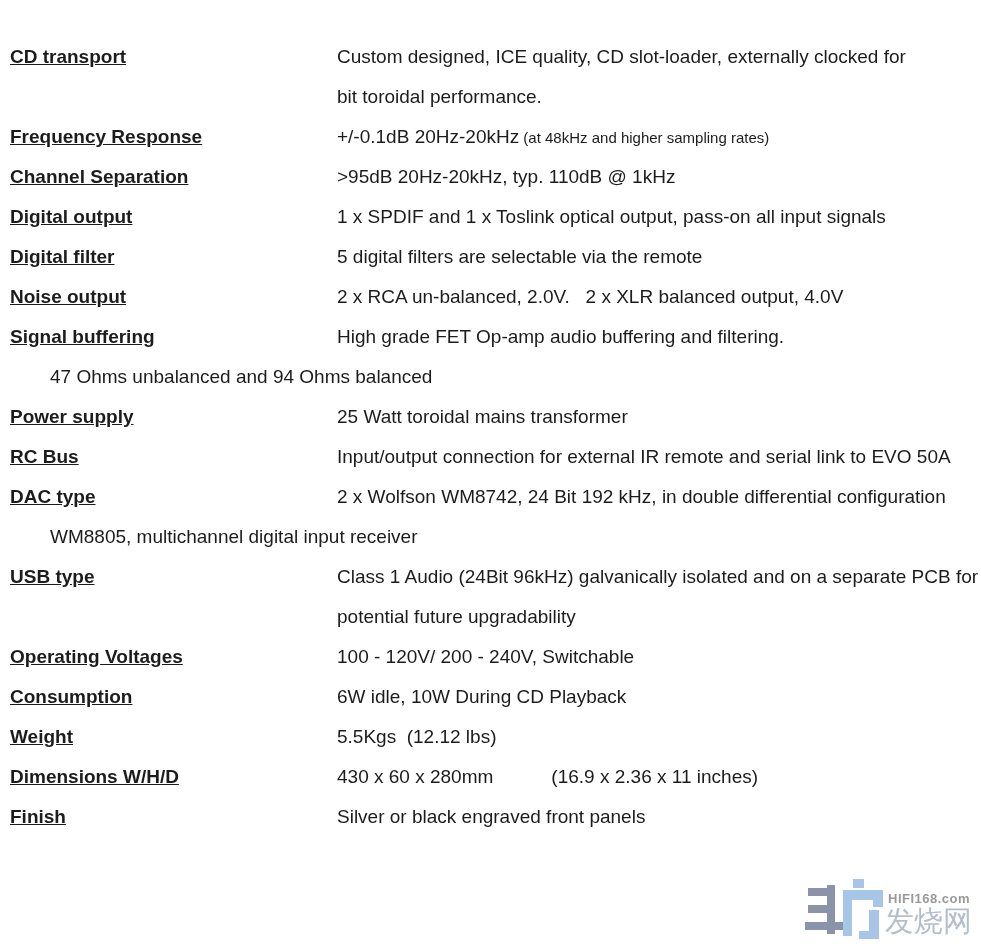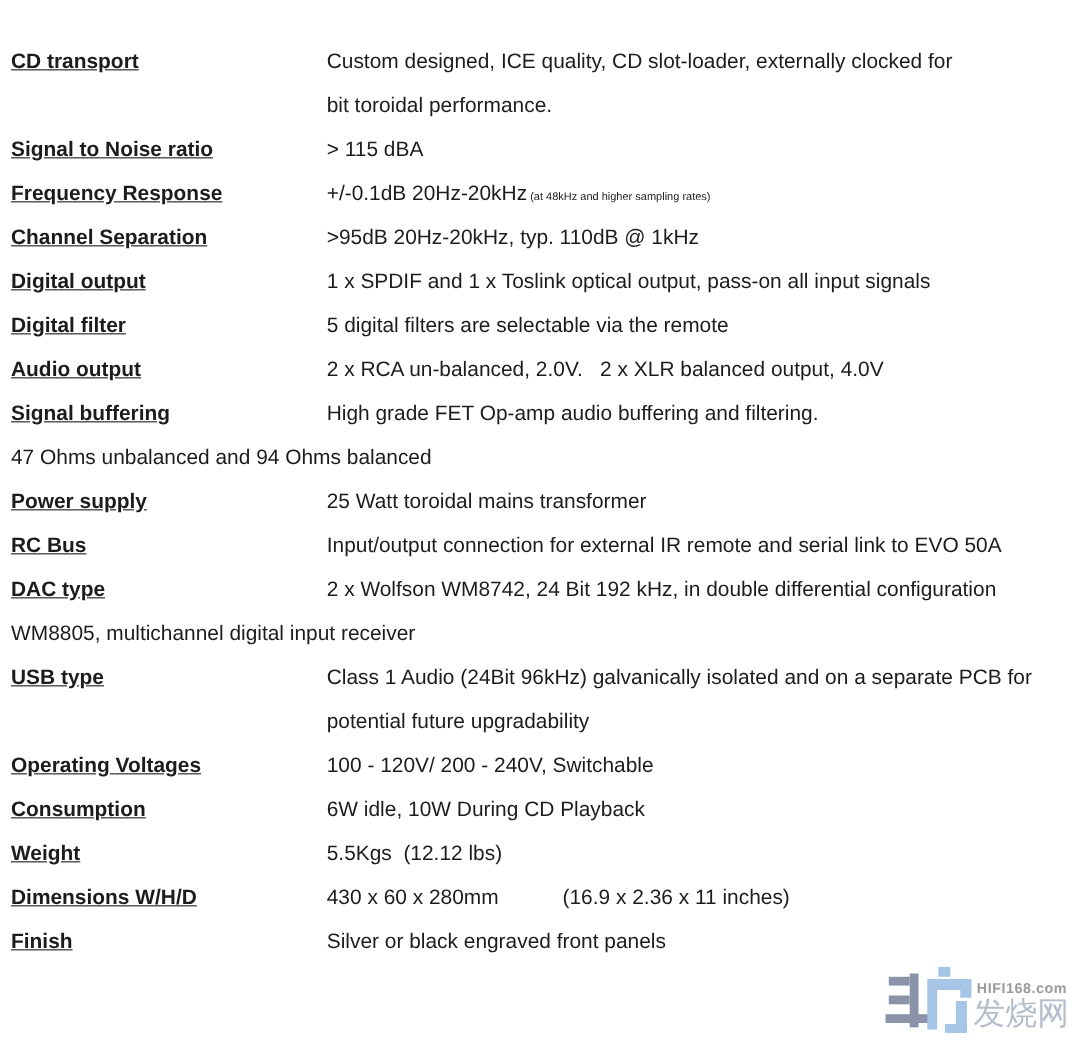--- a/index.html
+++ b/index.html
@@ -31,23 +31,24 @@
     font-weight: bold;
     line-height: 40px;
     white-space: nowrap;
     text-decoration: underline;
   }
   .value { font-size: 19px; }
   .value .line {
     height: 40px;
     line-height: 40px;
     white-space: nowrap;
+    margin-left: 40px;
   }
   .value .small {
-    font-size: 10px;
+    font-size: 15px;
   }
   
   .watermark {
     position: absolute;
     left: 795px;
     top: 858px;
     width: 186px;
     height: 93px;
   }
   .wm-logo {
@@ -85,26 +86,20 @@
 
 <main class="sheet">
   <div class="row">
     <div class="label">CD transport</div>
     <div class="value">
         <div class="line"><span>Custom designed, ICE quality, CD slot-loader, externally clocked for</span></div>
         <div class="line"><span>bit toroidal performance.</span></div>
       </div>
   </div>
 
-  <div class="row">
-    <div class="label">Signal to Noise ratio</div>
-    <div class="value">
-        <div class="line"><span>&gt; 115 dBA</span></div>
-      </div>
-  </div>
 
 
   <div class="row">
     <div class="label">Frequency Response</div>
     <div class="value">
         <div class="line"><span>+/-0.1dB 20Hz-20kHz</span><span class="small"> (at 48kHz and higher sampling rates)</span></div>
       </div>
   </div>
 
   <div class="row">
@@ -122,21 +117,21 @@
   </div>
 
   <div class="row">
     <div class="label">Digital filter</div>
     <div class="value">
         <div class="line"><span>5 digital filters are selectable via the remote</span></div>
       </div>
   </div>
 
   <div class="row">
-    <div class="label">Audio output</div>
+    <div class="label">Noise output</div>
     <div class="value">
         <div class="line"><span>2 x RCA un-balanced, 2.0V. &nbsp; 2 x XLR balanced output, 4.0V</span></div>
       </div>
   </div>
 
   <div class="row">
     <div class="label">Signal buffering</div>
     <div class="value">
         <div class="line"><span>High grade FET Op-amp audio buffering and filtering.</span></div>
       </div>

